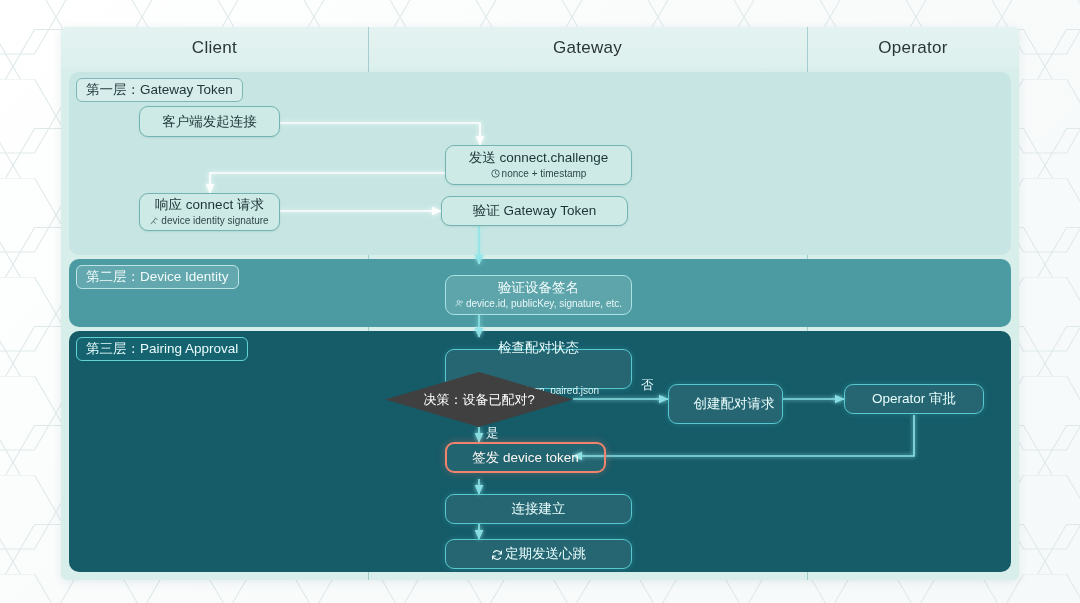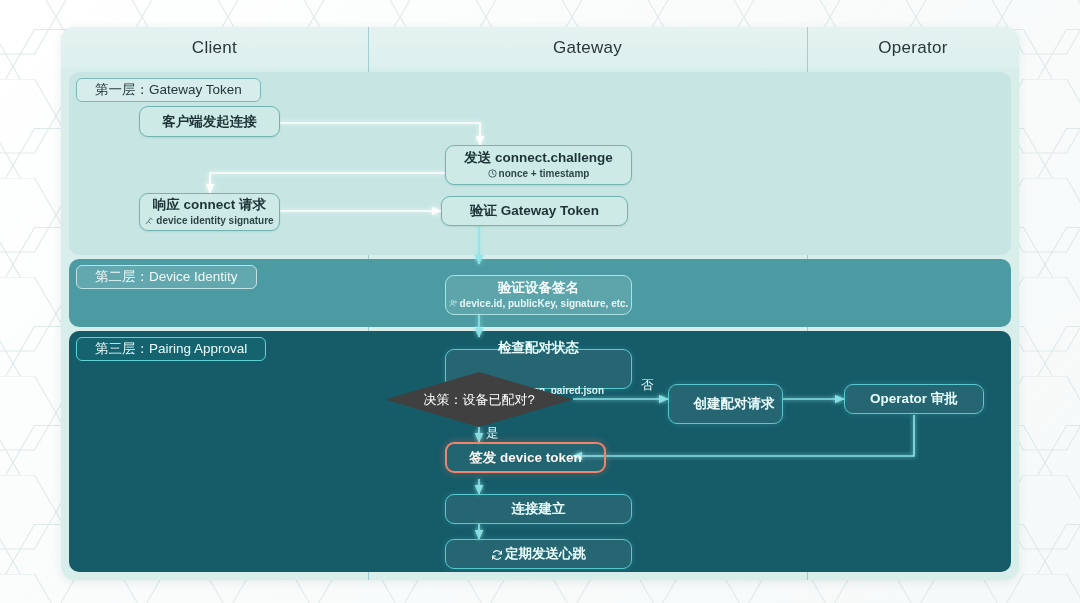--- a/index.html
+++ b/index.html
@@ -11,48 +11,48 @@
   
   #hex-bg{
     position:absolute;inset:0;
     background-image:
       linear-gradient(135deg,#ffffff 0%,#fafcfc 40%,#f6f9f9 100%);
   }
   #hex-bg svg{position:absolute;inset:0;width:1080px;height:603px;}
   #card{
     position:absolute;left:61px;top:27px;width:958px;height:553px;
     background:#d8eeeb;
-    border-radius:14px;
+    border-radius:6px;
     box-shadow:0 2px 10px rgba(30,80,90,.10);
     overflow:hidden;
   }
   #headerrow{
     position:absolute;left:0;top:0;width:958px;height:41px;
     background:linear-gradient(180deg,#e4f3f1 0%,#dcf0ed 100%);
   }
   .colhdr{
     position:absolute;top:0;height:41px;line-height:41px;
     text-align:center;font-size:17px;color:#2a3638;letter-spacing:.3px;
   }
   .vdiv{position:absolute;top:0;width:1px;height:553px;background:rgba(120,175,180,.55);}
   .layer{position:absolute;border-radius:10px;}
   #layer1{left:8px;top:45px;width:942px;height:183px;background:#c7e6e3;}
   #layer2{left:8px;top:232px;width:942px;height:68px;background:#4c9ba2;}
   #layer3{left:8px;top:304px;width:942px;height:241px;background:#155b68;}
   .badge{
     position:absolute;left:7px;top:6px;height:22px;line-height:22px;
-    padding:0 18px;border-radius:6px;font-size:13.5px;white-space:nowrap;
+    padding:0 9px;border-radius:6px;font-size:13.5px;white-space:nowrap;
   }
   .badge.l1{border:1px solid #7cb9b6;color:#20383c;background:rgba(255,255,255,.28);}
   .badge.l2{border:1px solid #bfe3e4;color:#f2fbfb;background:rgba(255,255,255,.13);}
   .badge.l3{border:1px solid #5fd3d6;color:#eafcfd;background:rgba(20,120,130,.3);}
   .node{
     position:absolute;box-sizing:border-box;border-radius:9px;
     display:flex;flex-direction:column;align-items:center;justify-content:center;
-    text-align:center;line-height:1.18;font-weight:bold;
+    text-align:center;line-height:1.18;
   }
   .node .t{font-size:13.5px;white-space:nowrap;}
   .node .s{font-size:10px;white-space:nowrap;margin-top:2px;opacity:.92;}
   .node.light{
     background:#cdeae7;border:1px solid #73b3b1;color:#1d3336;
     box-shadow:0 1px 2px rgba(40,90,95,.12);
   }
   .node.teal{
     background:rgba(255,255,255,.10);border:1px solid #a9e2e3;color:#f4fdfd;
   }

